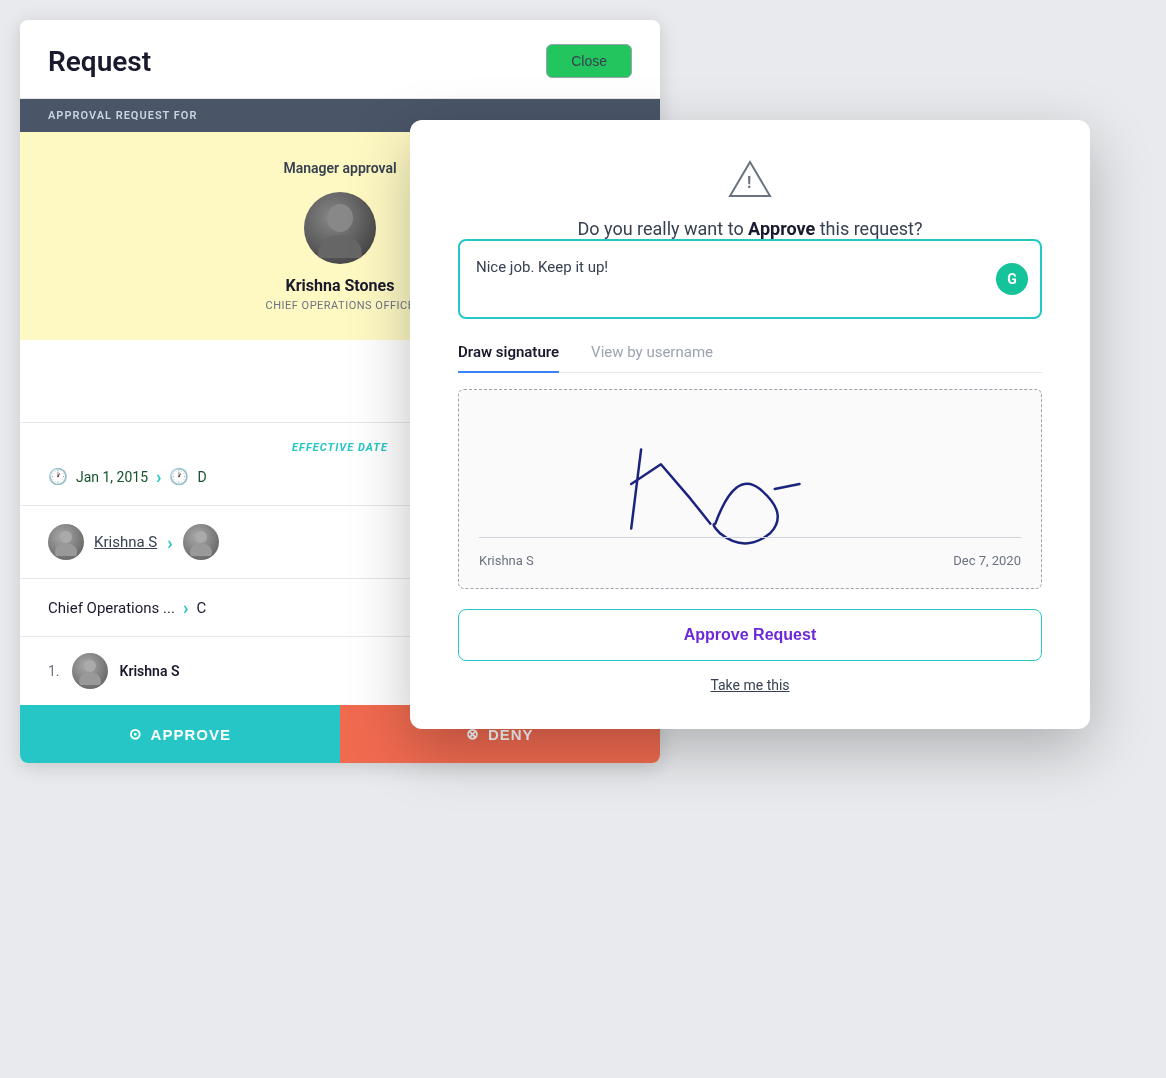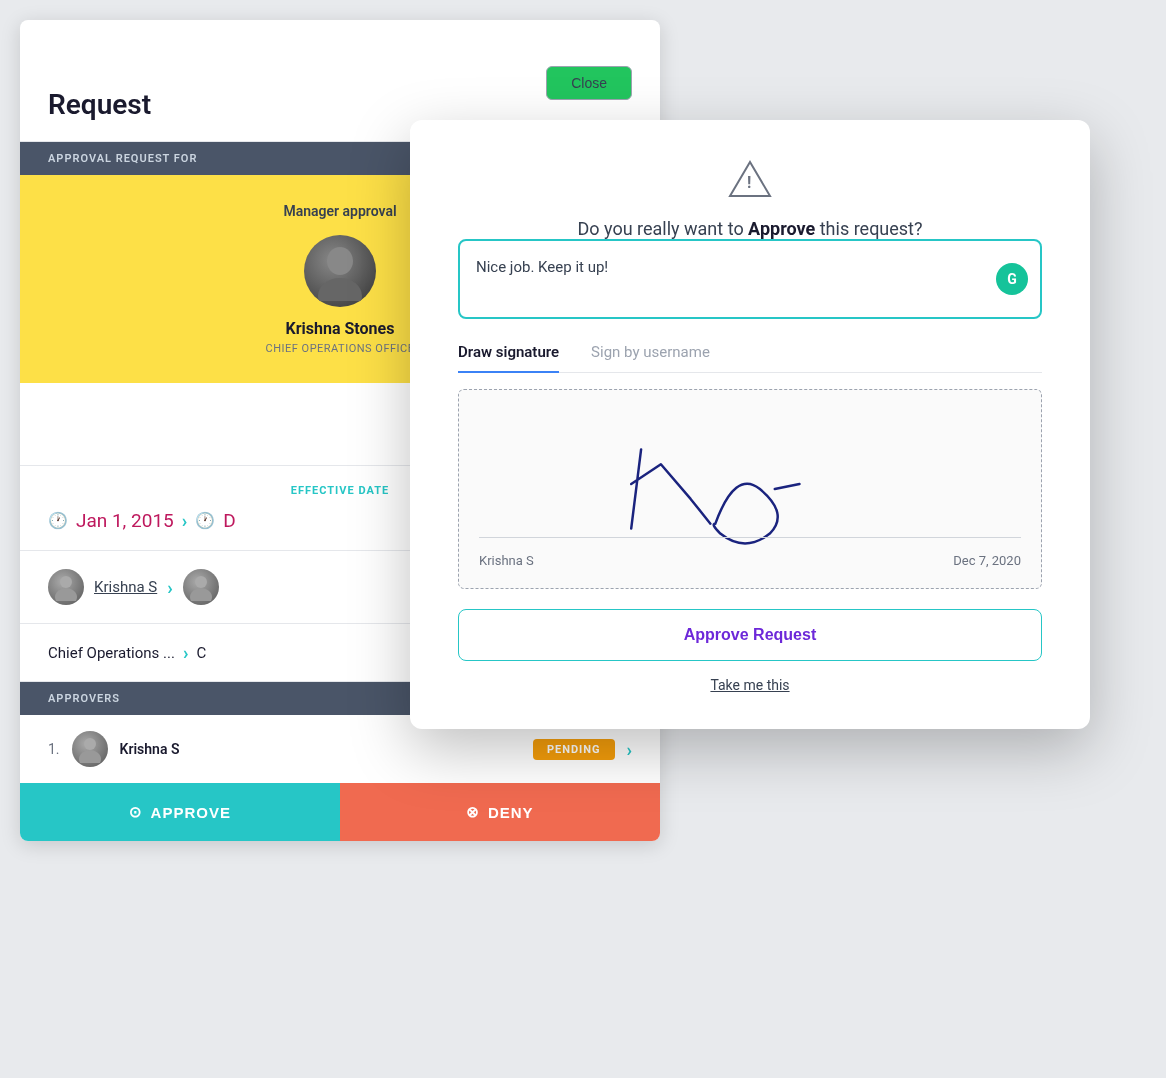--- a/index.html
+++ b/index.html
@@ -29,21 +29,20 @@
       display: flex;
       align-items: center;
       justify-content: space-between;
       border-bottom: 1px solid #e5e7eb;
     }
 
     .request-title {
       font-size: 28px;
       font-weight: 600;
       color: #1a1a2e;
-      margin-top: 44px;
     }
 
     .close-button {
       padding: 8px 24px;
       border: 1.5px solid #9ca3af;
       border-radius: 6px;
       background: #22c55e;
       color: #374151;
       font-size: 14px;
       cursor: pointer;
@@ -52,21 +51,21 @@
     .section-header {
       background: #4a5568;
       color: #cbd5e0;
       font-size: 11px;
       font-weight: 600;
       letter-spacing: 1px;
       padding: 10px 28px;
     }
 
     .approval-section {
-      background: #fde047;
+      background: #fef9c3;
       padding: 28px;
       text-align: center;
     }
 
     .manager-label {
       font-size: 14px;
       color: #374151;
       font-weight: 600;
       margin-bottom: 16px;
     }
@@ -131,36 +130,37 @@
       border-bottom: 1px solid #e5e7eb;
     }
 
     .section-label {
       font-size: 11px;
       font-weight: 700;
       color: #26c6c6;
       letter-spacing: 1px;
       text-align: center;
       margin-bottom: 12px;
+      font-style: italic;
     }
 
     .date-row {
       display: flex;
       align-items: center;
       gap: 8px;
     }
 
     .date-icon {
       color: #9ca3af;
       font-size: 16px;
     }
 
     .date-text {
-      font-size: 19px;
-      color: #be185d;
+      font-size: 14px;
+      color: #14532d;
     }
 
     .chevron-right {
       color: #26c6c6;
       font-size: 18px;
       font-weight: bold;
     }
 
     .manager-row {
       display: flex;
@@ -493,21 +493,20 @@
   </div>
 
   <div class="section-row">
     <div class="date-row">
       <span class="position-text">Chief Operations ...</span>
       <span class="chevron-right">›</span>
       <span class="position-text">C</span>
     </div>
   </div>
 
-  <div class="approvers-section">APPROVERS</div>
 
   <div class="approver-row">
     <span class="approver-num">1.</span>
     <div class="small-avatar">
       <svg width="24" height="28" viewBox="0 0 24 28" fill="none">
         <ellipse cx="12" cy="9" rx="6" ry="6" fill="#aaa"></ellipse>
         <ellipse cx="12" cy="24" rx="11" ry="9" fill="#999"></ellipse>
       </svg>
     </div>
     <div class="approver-info">
@@ -543,21 +542,21 @@
 
   <div class="comment-box">
     <span class="comment-text">Nice job. Keep it up!</span>
     <div class="grammarly-icon">
       <span>G</span>
     </div>
   </div>
 
   <div class="signature-tabs">
     <div class="sig-tab active">Draw signature</div>
-    <div class="sig-tab inactive">Sign by username</div>
+    <div class="sig-tab inactive">View by username</div>
   </div>
 
   <div class="signature-area">
     <svg class="sig-svg" viewBox="0 0 580 200" xmlns="http://www.w3.org/2000/svg">
 
       <path d="M180 60 L170 140 M170 95 L200 75 L230 110 L250 135" stroke="#1a237e" stroke-width="2.5" fill="none" stroke-linecap="round" stroke-linejoin="round"></path>
       <path d="M255 135 Q275 80 300 100 Q330 125 310 145 Q285 165 260 145 Q250 135 255 135" stroke="#1a237e" stroke-width="2.5" fill="none" stroke-linecap="round" stroke-linejoin="round"></path>
       <path d="M315 100 L340 95" stroke="#1a237e" stroke-width="2.5" fill="none" stroke-linecap="round"></path>
     </svg>
     <div class="sig-line"></div>

